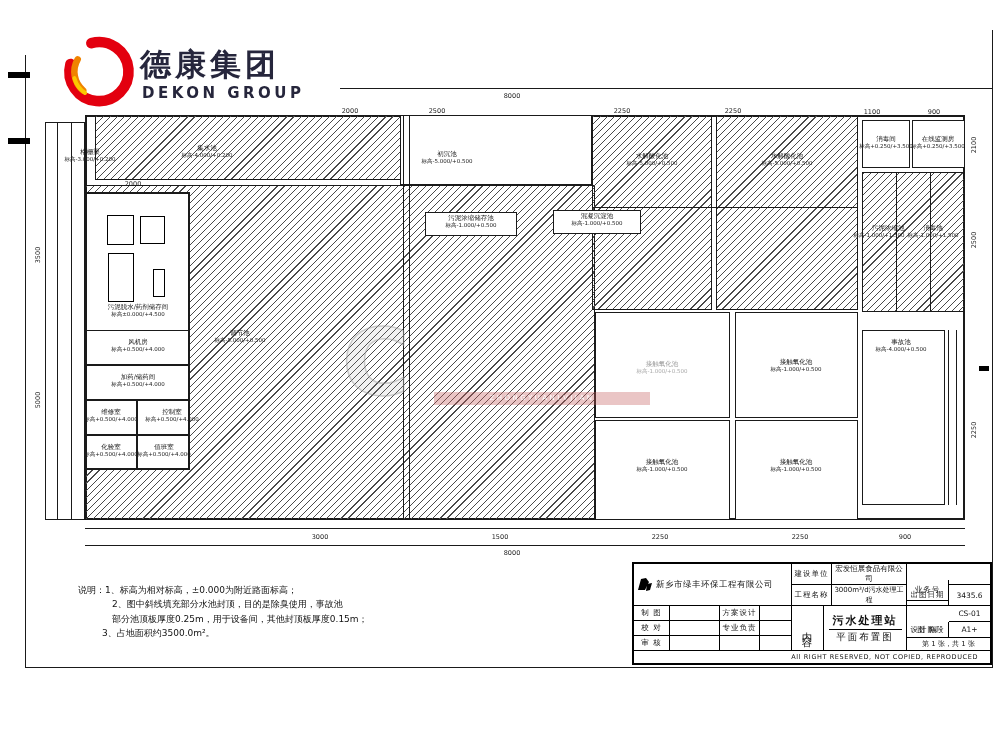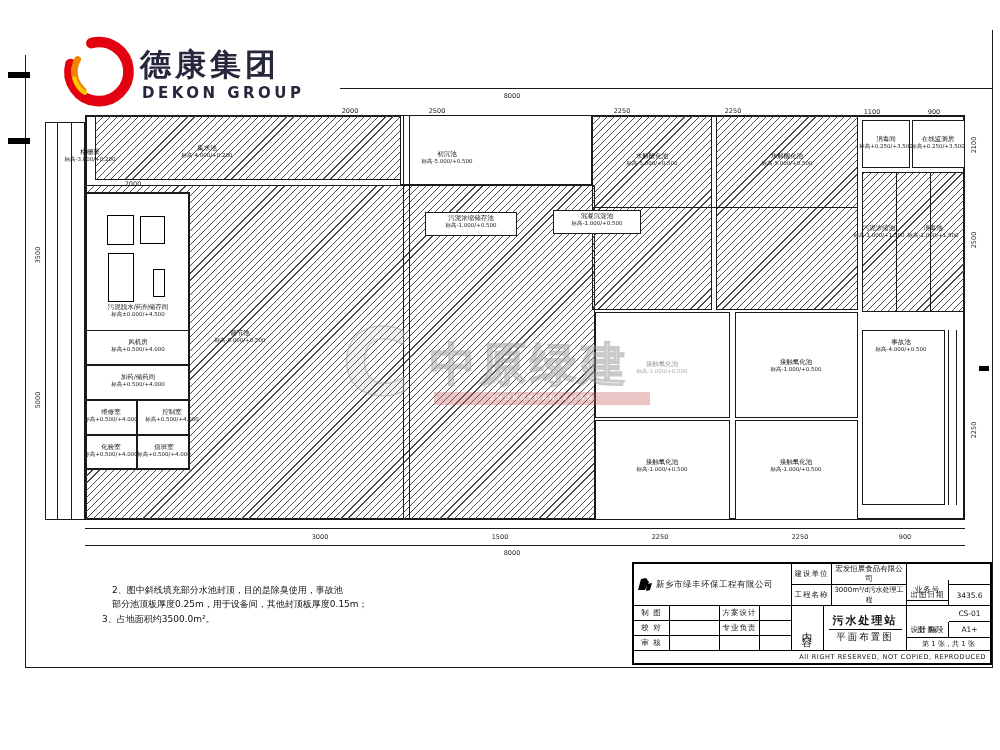--- a/index.html
+++ b/index.html
@@ -38,21 +38,21 @@
   #tb{position:absolute;left:632px;top:562px;width:356px;height:99px;border:2px solid #000;box-sizing:content-box;
       z-index:9;background:#fff;font-size:7.5px;color:#111}
   #tb .cell{position:absolute;box-sizing:border-box;border-right:1px solid #000;border-bottom:1px solid #000;
       display:flex;align-items:center;justify-content:center;text-align:center;overflow:hidden}
   #tb .lab{letter-spacing:1px}
   #tb .company-cell{justify-content:flex-start;padding-left:3px;gap:3px;font-size:8.5px;letter-spacing:.5px}
   #tb .vtext{writing-mode:vertical-rl;text-orientation:upright;letter-spacing:5px;font-size:10.5px}
   #tb .content-cell{flex-direction:column;gap:1px}
   #tb .content-cell .l1{font-size:11px;font-weight:bold;border-bottom:1px solid #000;padding:0 4px 1px;letter-spacing:2px}
   #tb .content-cell .l2{font-size:9.5px;letter-spacing:2px}
-  #tb .copyright{justify-content:flex-end;padding-right:4px;font-size:6.5px;letter-spacing:.6px;border-bottom:none}
+  #tb .copyright{justify-content:flex-end;padding-right:12px;font-size:6.5px;letter-spacing:.6px;border-bottom:none}
 </style>
 </head>
 <body>
 
 <div id="brand">
   <svg class="swoosh" width="82" height="88" viewBox="0 0 100 100">
     <path d="M40.7 17.2 A 36 36 0 1 1 15.2 42.7" fill="none" stroke="#e3000f" stroke-width="13" stroke-linecap="round"></path>
     <path d="M24 37 A 30 30 0 0 0 30.7 75" fill="none" stroke="#f08300" stroke-width="8" stroke-linecap="round"></path>
     <path d="M20 60 A 32 32 0 0 0 33 78" fill="none" stroke="#fcc800" stroke-width="5" stroke-linecap="round"></path>
   </svg>
@@ -121,21 +121,21 @@
     <div class="plabel" style="left: 111px; top: 451px;"><span>化验室</span><span class="elev">标高+0.500/+4.000</span></div>
     <div class="plabel" style="left: 164px; top: 451px;"><span>值班室</span><span class="elev">标高+0.500/+4.000</span></div>
     <div class="plabel" style="left: 652px; top: 160px;"><span>水解酸化池</span><span class="elev">标高-5.000/+0.500</span></div>
     <div class="plabel" style="left: 787px; top: 160px;"><span>水解酸化池</span><span class="elev">标高-5.000/+0.500</span></div>
     <div class="plabel muted" style="left: 662px; top: 368px;"><span>接触氧化池</span><span class="elev">标高-1.000/+0.500</span></div>
     <div class="plabel" style="left: 796px; top: 366px;"><span>接触氧化池</span><span class="elev">标高-1.000/+0.500</span></div>
     <div class="plabel" style="left: 662px; top: 466px;"><span>接触氧化池</span><span class="elev">标高-1.000/+0.500</span></div>
     <div class="plabel" style="left: 796px; top: 466px;"><span>接触氧化池</span><span class="elev">标高-1.000/+0.500</span></div>
     <div class="plabel" style="left: 886px; top: 143px;"><span>消毒间</span><span class="elev">标高+0.250/+3.500</span></div>
     <div class="plabel" style="left: 938px; top: 143px;"><span>在线监测房</span><span class="elev">标高+0.250/+3.500</span></div>
-    <div class="plabel" style="left: 879px; top: 232px;"><span>污泥浓缩池</span><span class="elev">标高-1.000/+1.500</span></div>
+    <div class="plabel" style="left: 879px; top: 232px; text-align: right;"><span>污泥浓缩池</span><span class="elev">标高-1.000/+1.500</span></div>
     <div class="plabel" style="left: 933px; top: 232px;"><span>消毒池</span><span class="elev">标高-1.000/+1.500</span></div>
     <div class="plabel" style="left: 901px; top: 346px;"><span>事故池</span><span class="elev">标高-4.000/+0.500</span></div>
     <div class="dim" style="left: 512px; top: 96px;">8000</div>
     <div class="dim" style="left: 350px; top: 111px;">2000</div>
     <div class="dim" style="left: 437px; top: 111px;">2500</div>
     <div class="dim" style="left: 622px; top: 111px;">2250</div>
     <div class="dim" style="left: 733px; top: 111px;">2250</div>
     <div class="dim" style="left: 872px; top: 112px;">1100</div>
     <div class="dim" style="left: 934px; top: 112px;">900</div>
     <div class="dim" style="left: 133px; top: 184px;">2000</div>
@@ -147,25 +147,25 @@
     <div class="dim" style="left: 512px; top: 553px;">8000</div>
     <div class="dim rot" style="left: 38px; top: 255px;">3500</div>
     <div class="dim rot" style="left: 38px; top: 400px;">5000</div>
     <div class="dim rot" style="left: 974px; top: 145px;">2100</div>
     <div class="dim rot" style="left: 974px; top: 240px;">2500</div>
     <div class="dim rot" style="left: 974px; top: 430px;">2250</div>
   </div>
 
 <div id="watermark">
   <span class="wmark-c">C</span>
-  <span class="wmark-txt">中原绿建</span>
   <span class="wmark-sub">ZHONGYUANLVJIAN</span>
 </div>
 
 <div id="notes">
+    <div class="note-line" style="margin-left: 0px;">说明：1、标高为相对标高，±0.000为附近路面标高；</div>
     <div class="note-line" style="margin-left: 34px;">2、图中斜线填充部分水池封顶，目的是除臭使用，事故池</div>
     <div class="note-line" style="margin-left: 34px;">部分池顶板厚度0.25m，用于设备间，其他封顶板厚度0.15m；</div>
     <div class="note-line" style="margin-left: 24px;">3、占地面积约3500.0m²。</div>
   </div>
 
 <div id="tb">
   <div class="cell company-cell" style="left:0;top:0;width:158px;height:42px">
     <svg width="16" height="15" viewBox="0 0 16 15">
       <polygon points="1,13 4,2 9,1 12,5 8,13" fill="#000"></polygon>
       <polygon points="10,7 15,6 13,13 9,14" fill="#000"></polygon>

